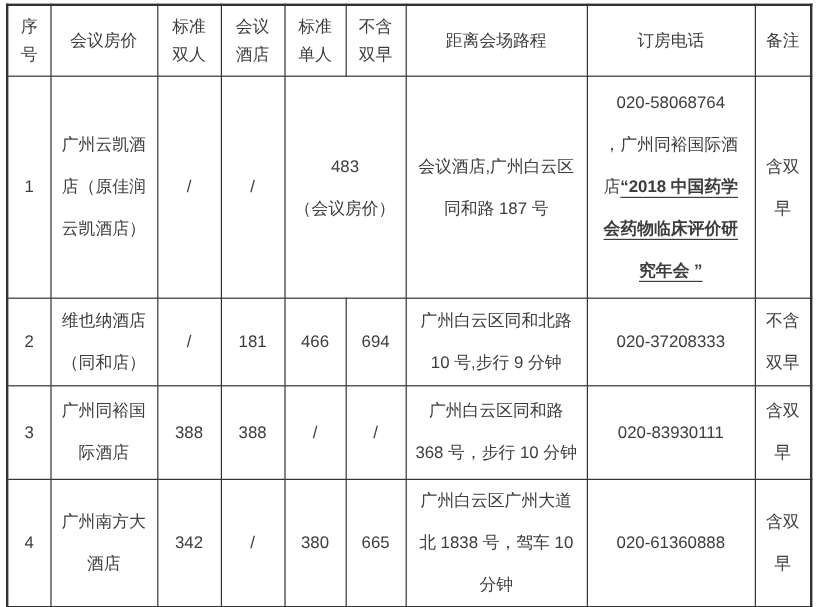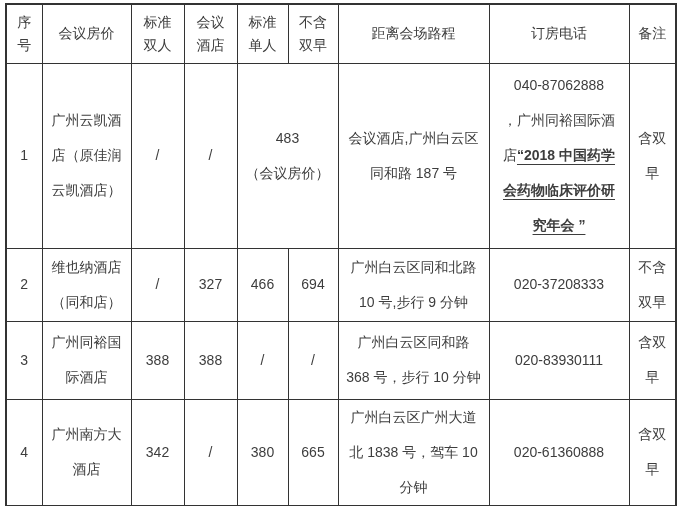--- a/index.html
+++ b/index.html
@@ -83,30 +83,30 @@
         <td>1</td>
         <td>广州云凯酒店（原佳润云凯酒店）</td>
         <td>/</td>
         <td>/</td>
         <td colspan="2">
           <div>483</div>
           <div>（会议房价）</div>
         </td>
         <td>会议酒店,广州白云区同和路 187 号</td>
         <td>
-          <div>040-87062888</div>
+          <div>020-58068764</div>
           <div><span>，广州同裕国际酒店</span><span class="em">“2018 中国药学会药物临床评价研究年会 ”</span></div>
         </td>
         <td>含双早</td>
       </tr>
       <tr class="r2">
         <td>2</td>
         <td>维也纳酒店（同和店）</td>
         <td>/</td>
-        <td>327</td>
+        <td>181</td>
         <td>466</td>
         <td>694</td>
         <td>广州白云区同和北路 10 号,步行 9 分钟</td>
         <td>020-37208333</td>
         <td>不含双早</td>
       </tr>
       <tr class="r3">
         <td>3</td>
         <td>广州同裕国际酒店</td>
         <td>388</td>

